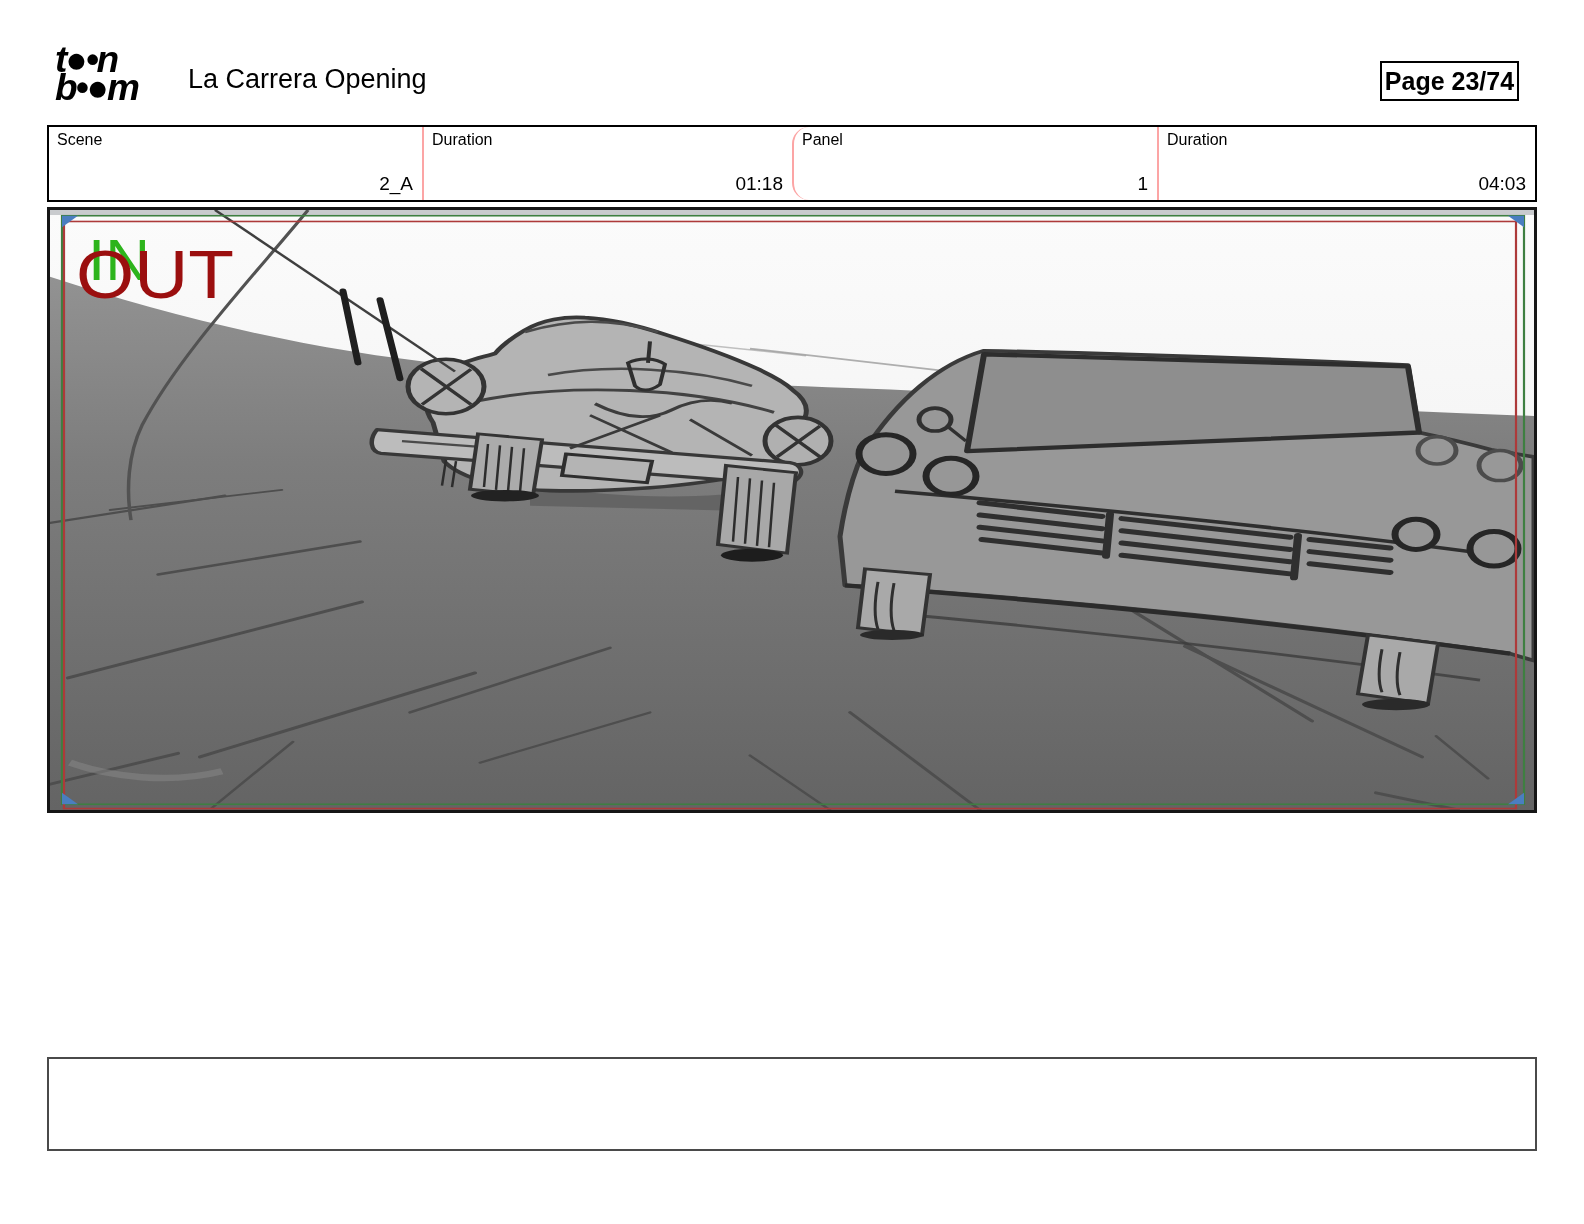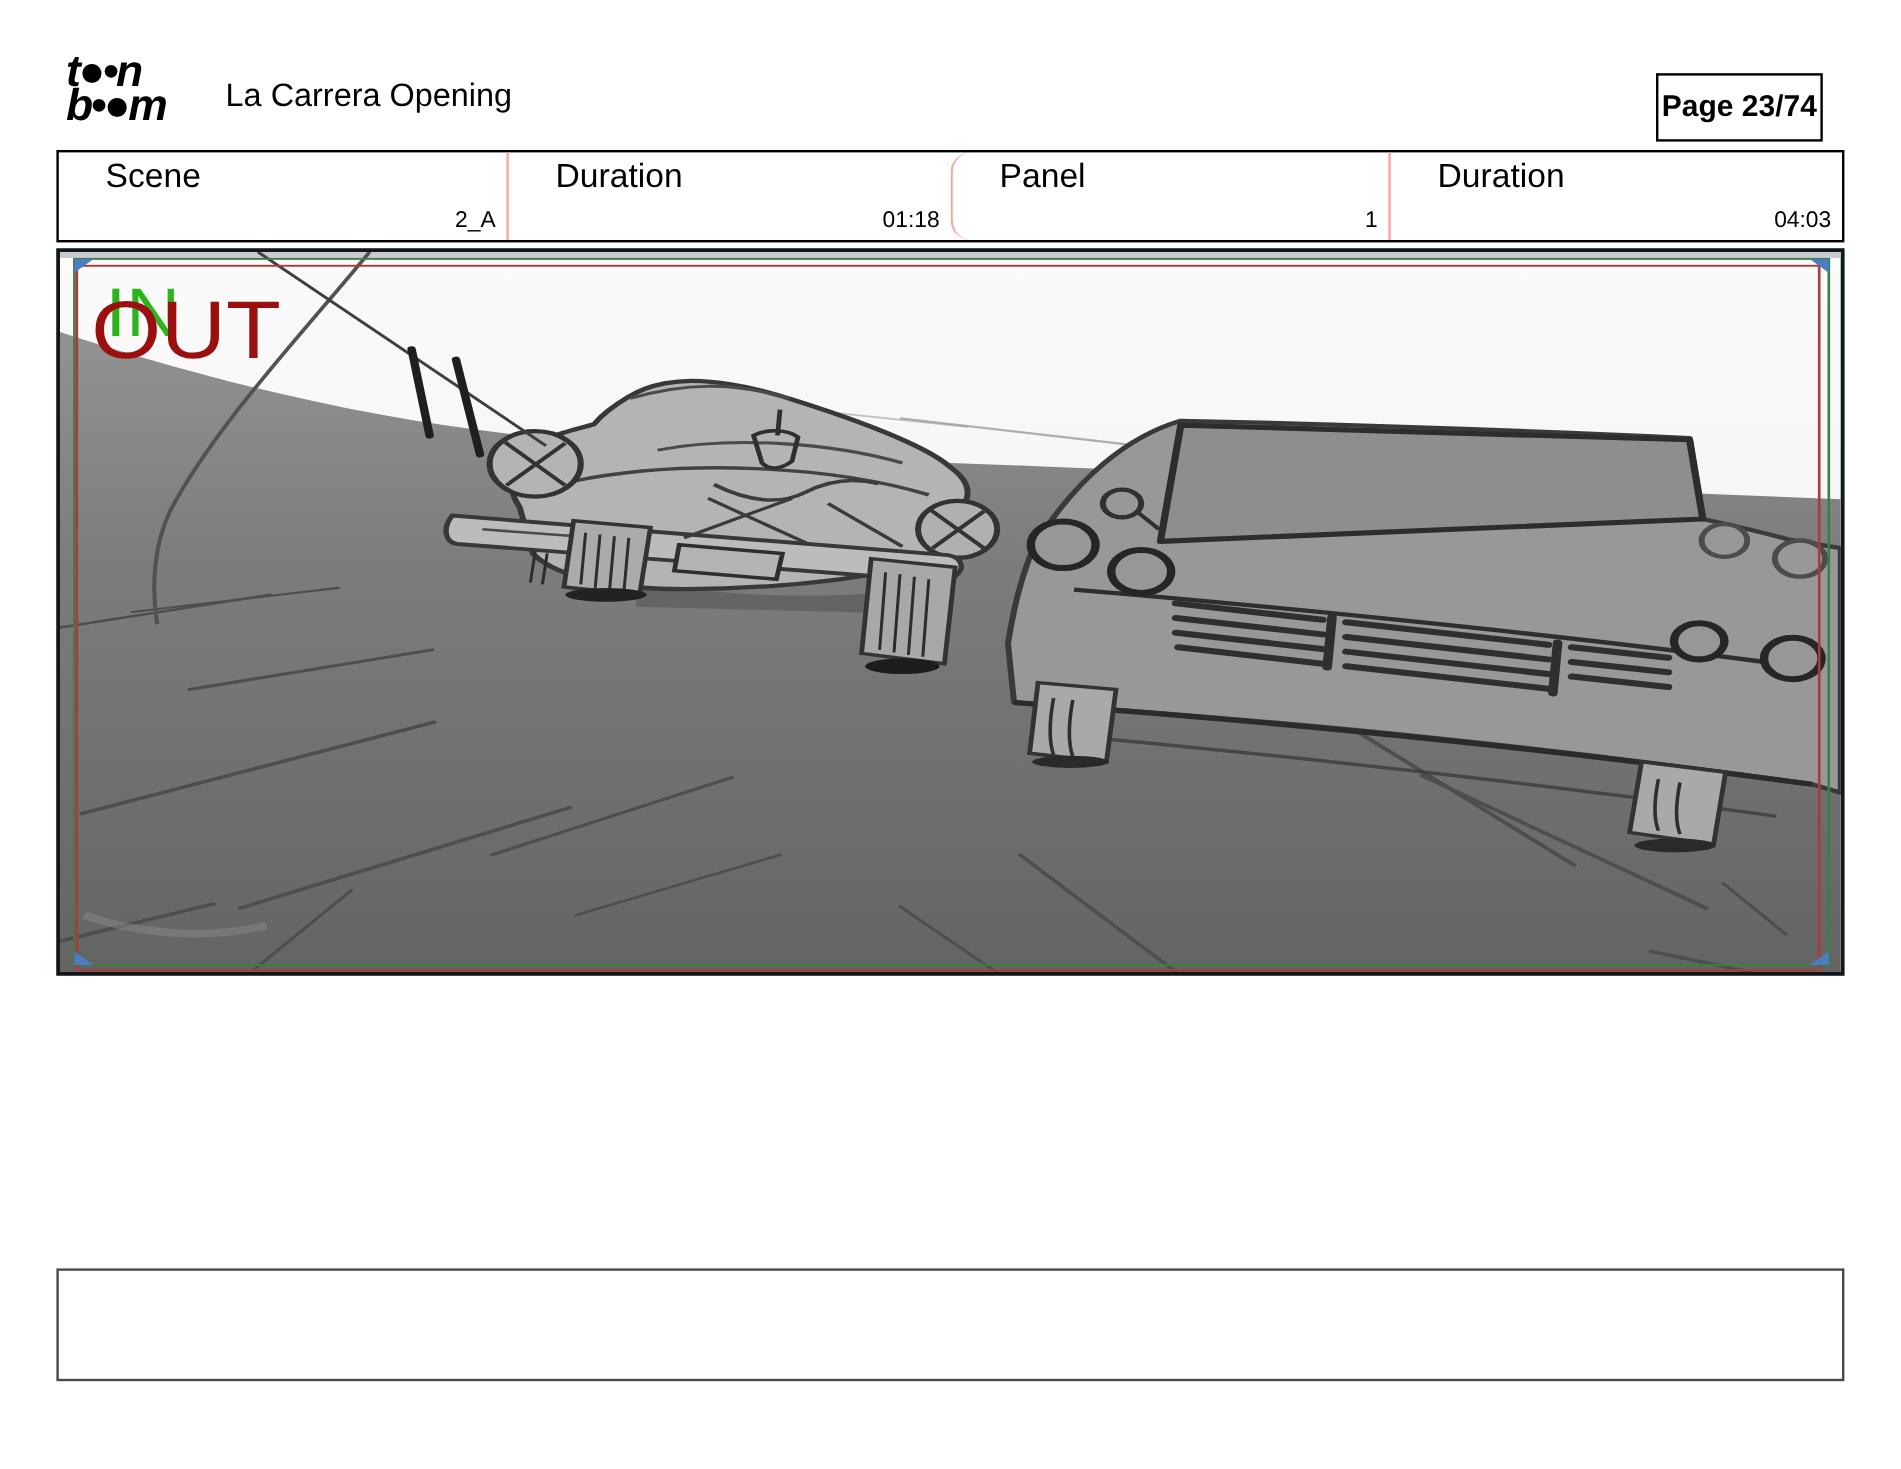--- a/index.html
+++ b/index.html
@@ -1,28 +1,28 @@
 <!DOCTYPE html>
 <html><head>
 <meta charset="utf-8">
 <style>
   html,body{margin:0;padding:0;background:#ffffff;}
   body{width:1584px;height:1224px;position:relative;font-family:"Liberation Sans",sans-serif;color:#000;overflow:hidden;}
 
   
   .logo{position:absolute;left:55px;top:46px;font-weight:bold;font-size:37px;line-height:28px;letter-spacing:-2px;white-space:pre;font-style:italic;}
   .title{position:absolute;left:188px;top:64px;font-size:27px;font-weight:normal;text-align:right;}
-  .pagebox{position:absolute;left:1380px;top:61px;width:139px;height:57px;border:2.5px solid #000;box-sizing:border-box;
+  .pagebox{position:absolute;left:1380px;top:61px;width:139px;height:40px;border:2.5px solid #000;box-sizing:border-box;
            display:flex;align-items:center;justify-content:center;font-size:25px;font-weight:bold;}
 
   
   .infotable{position:absolute;left:47px;top:125px;width:1490px;height:77px;border:2px solid #000;box-sizing:border-box;display:flex;}
   .cell{position:relative;border-left:2px solid #fca5a5;box-sizing:border-box;height:100%;}
   .cell:first-child{border-left:none;}
-  .cell .lbl{position:absolute;left:8px;top:4px;font-size:28px;margin-left:31px;}
+  .cell .lbl{position:absolute;left:8px;top:4px;font-size:16px;}
   .cell .val{position:absolute;right:9px;bottom:5px;font-size:19px;}
   .c0{width:373px;} .c1{width:370px;} .c2{width:365px;border-radius:17px;} .c3{flex:1;}
 
   
   .panel{position:absolute;left:47px;top:207px;width:1490px;height:606px;border:3px solid #161616;box-sizing:border-box;background:#0369a1;}
   .panel svg{display:block;width:100%;height:100%;}
 
   
   .caption{position:absolute;left:47px;top:1057px;width:1490px;height:94px;border:2px solid #4a4a4a;box-sizing:border-box;background:#fff;font-size:22px;padding:6px 10px;}
 </style>

